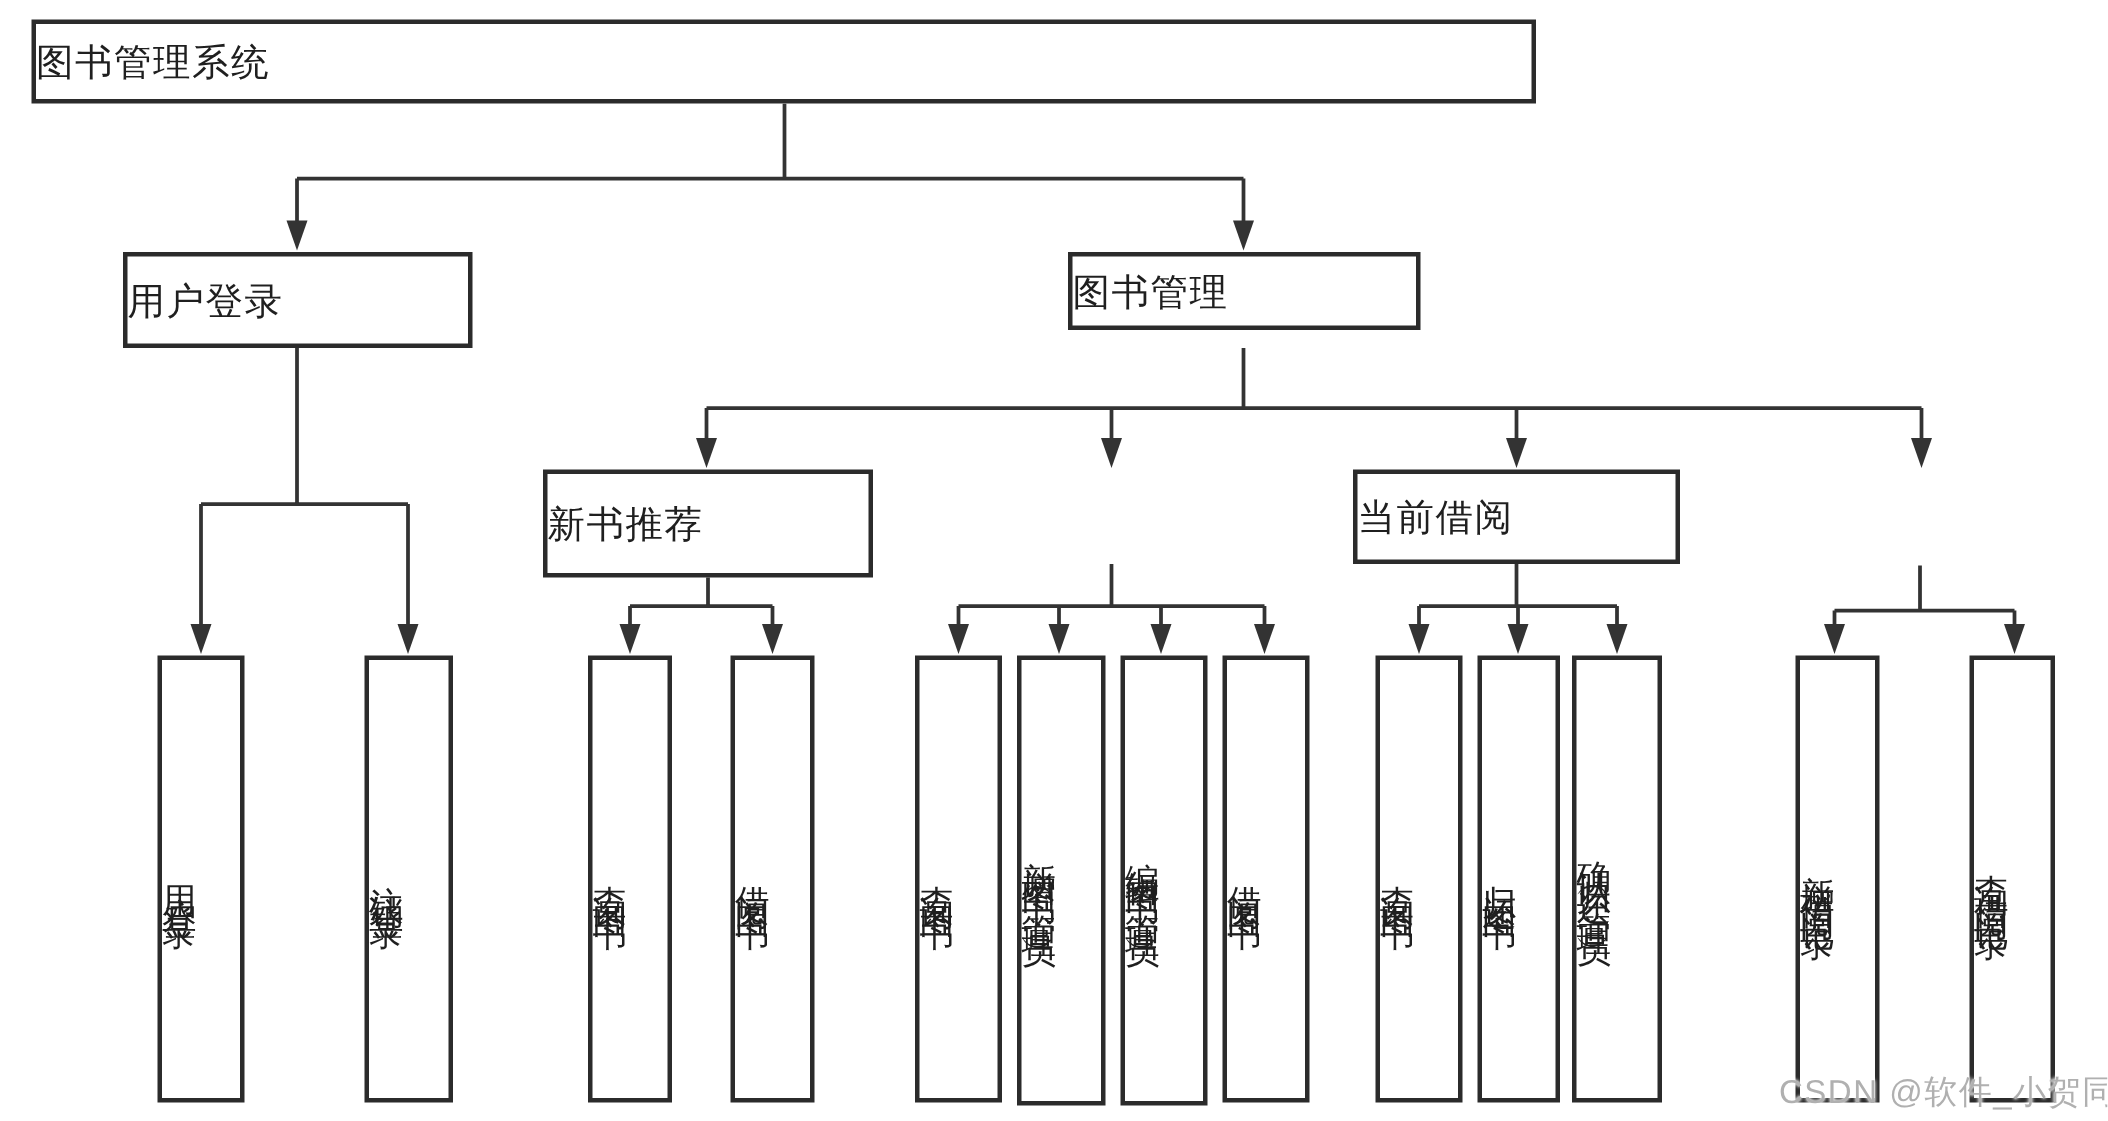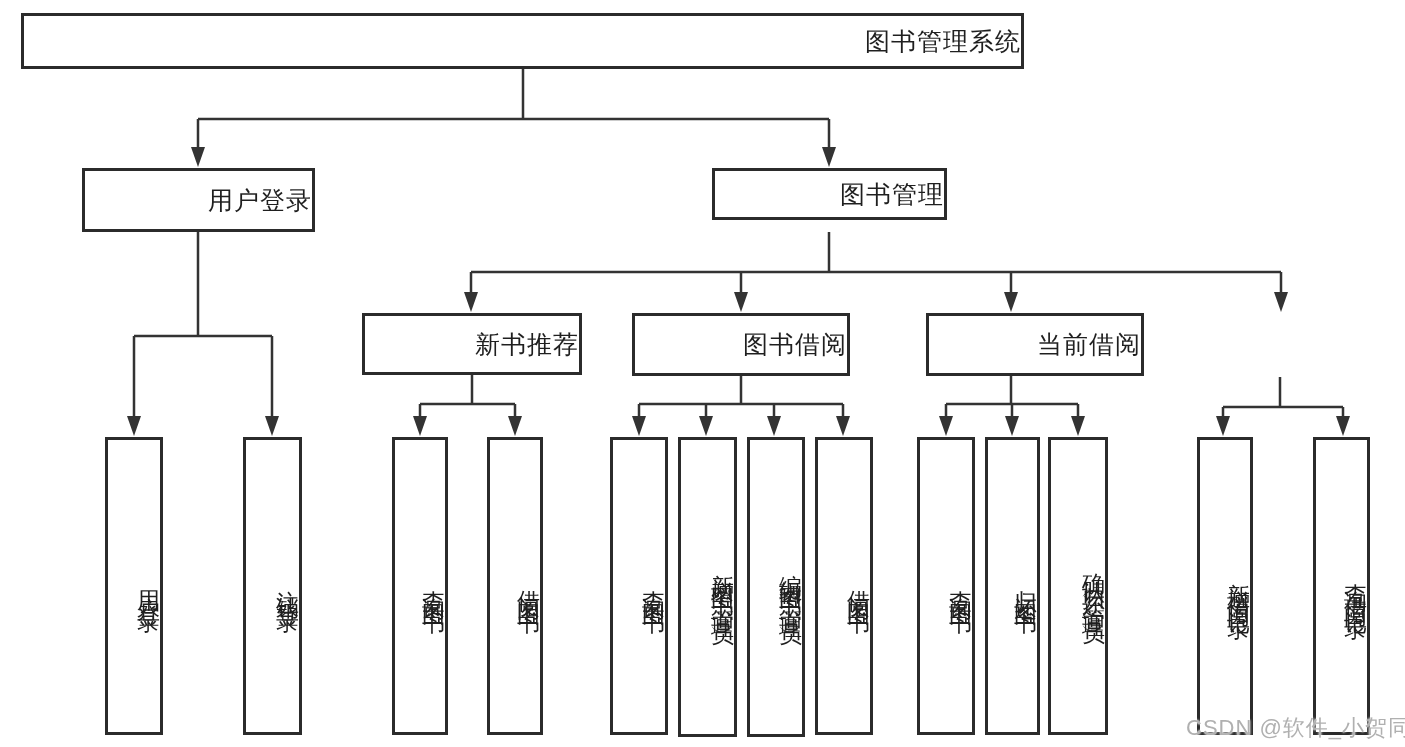--- a/index.html
+++ b/index.html
@@ -10,21 +10,21 @@
     font-family:"Liberation Sans","DejaVu Sans",sans-serif;
     overflow:hidden;
   }
   .node{
     position:absolute;
     box-sizing:border-box;
     border:3px solid #2b2b2b;
     background:#ffffff;
     display:flex;
     align-items:center;
-    justify-content:flex-end;
+    justify-content:flex-start;
     color:#1f1f1f;
     z-index:2;
   }
   .hbox{font-size:25px;letter-spacing:1px;}
   .vbox{font-size:23px;}
   .vbox .vtext{
     writing-mode:vertical-rl;
     text-orientation:mixed;
     letter-spacing:7px;
     line-height:1;
@@ -92,27 +92,24 @@
     <span>图书管理系统</span>
   </div>
 
   <div class="node hbox" style="left:82px;top:168px;width:233px;height:64px;">
     <span>用户登录</span>
   </div>
   <div class="node hbox" style="left:712px;top:168px;width:235px;height:52px;">
     <span>图书管理</span>
   </div>
 
-  <div class="node hbox" style="left:362px;top:313px;width:220px;height:62px;">
+  <div class="node hbox" style="left:362px;top:313px;width:220px;height:72px;">
     <span>新书推荐</span>
   </div>
-  <div class="node hbox" style="left:632px;top:313px;width:218px;height:63px;">
-    <span>图书借阅</span>
-  </div>
-  <div class="node hbox" style="left:902px;top:313px;width:218px;height:63px;margin-left:24px;">
+  <div class="node hbox" style="left:902px;top:313px;width:218px;height:63px;">
     <span>当前借阅</span>
   </div>
 
   <div class="node vbox" style="left:105px;top:437px;width:58px;height:298px;">
     <span class="vtext">用户登录</span>
   </div>
   <div class="node vbox" style="left:243px;top:437px;width:59px;height:298px;">
     <span class="vtext">注销登录</span>
   </div>
 

